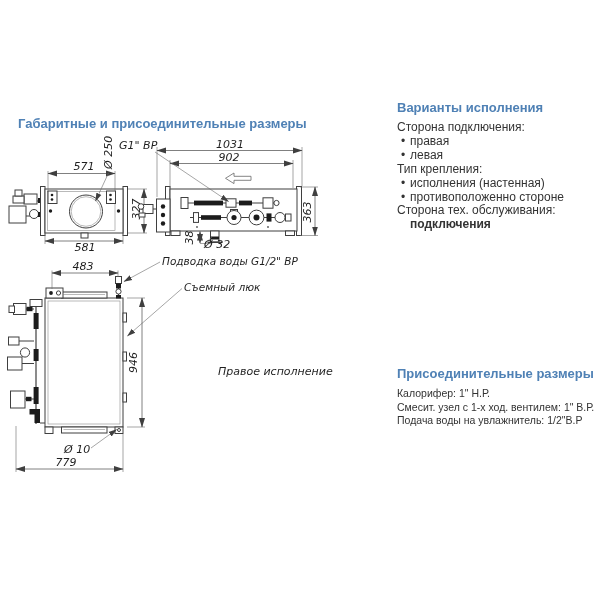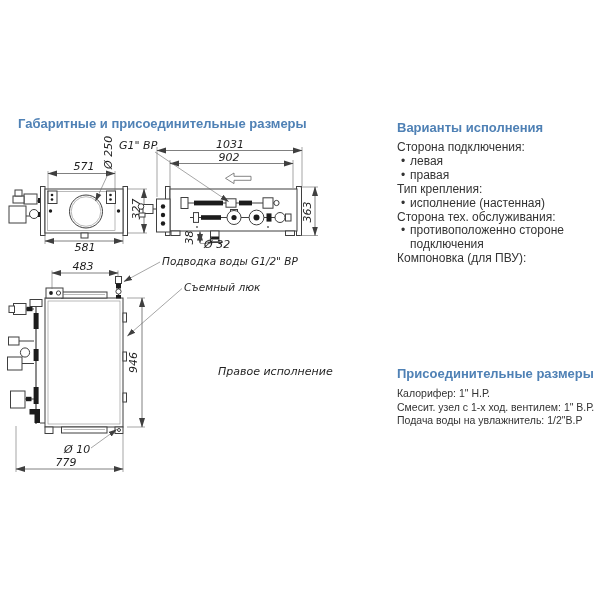--- a/index.html
+++ b/index.html
@@ -1,26 +1,26 @@
 <!DOCTYPE html>
 <html><head>
 <meta charset="utf-8">
 <style>
   html,body{margin:0;padding:0;background:#fff;}
   #page{position:relative;width:600px;height:600px;background:#ffffff;overflow:hidden;
         font-family:"Liberation Sans",sans-serif;}
   .sec-title{color:#4f81b5;font-weight:bold;font-size:13px;white-space:nowrap;margin:4px;}
   #left-title{position:absolute;left:14px;top:112px;}
-  #variants{position:absolute;left:397px;top:120px;width:200px;}
+  #variants{position:absolute;left:397px;top:100px;width:200px;}
   #connections{position:absolute;left:397px;top:366px;width:200px;}
   #variants h2,#connections h2{margin:0 0 6px 0;}
   .vi{position:relative;font-size:12px;line-height:13.9px;color:#333;white-space:nowrap;}
   .vi.b{padding-left:13px;}
   .vi.b::before{content:"•";position:absolute;left:4px;top:0;color:#333;}
-  .vi.c{padding-left:13px;}
+  .vi.c{padding-left:13px;font-weight:bold;}
   .cl{font-size:10.5px;line-height:13.5px;color:#333;white-space:nowrap;}
   #drawing{position:absolute;left:0;top:110px;}
   .dim{font:italic 11px "DejaVu Sans",sans-serif;fill:#1f1f1f;}
   .lbl{font:italic 10.5px "DejaVu Sans",sans-serif;fill:#1f1f1f;}
   .ln{stroke:#3f3f3f;stroke-width:1;fill:none;}
   .thin{stroke:#8a8a8a;stroke-width:.6;fill:none;}
   .dl{stroke:#555;stroke-width:.75;fill:none;}
   .xl{stroke:#6a6a6a;stroke-width:.6;fill:none;}
   .wf{fill:#fff;stroke:#3f3f3f;stroke-width:1;}
   .bk{fill:#1c1c1c;stroke:none;}
@@ -255,28 +255,27 @@
       <line class="dl" x1="16" y1="469" x2="123" y2="469" marker-start="url(#arr)" marker-end="url(#arr)"></line>
       <text class="dim" x="66" y="466" text-anchor="middle">779</text>
     </g>
 
     <text class="lbl" x="218" y="375" style="font-size:11px">Правое исполнение</text>
   </svg>
 
   <section id="variants">
     <h2 class="sec-title">Варианты исполнения</h2>
     <div class="vi h">Сторона подключения:</div>
+    <div class="vi b">правая</div>
     <div class="vi b">левая</div>
-    <div class="vi b">правая</div>
     <div class="vi h">Тип крепления:</div>
-    <div class="vi b">исполнение (настенная)</div>
+    <div class="vi b">исполнения (настенная)</div>
+    <div class="vi b">противоположенно стороне</div>
     <div class="vi h">Сторона тех. обслуживания:</div>
-    <div class="vi b">противоположенно стороне</div>
     <div class="vi c">подключения</div>
-    <div class="vi h">Компоновка (для ПВУ):</div>
   </section>
 
   <section id="connections">
     <h2 class="sec-title">Присоединительные размеры</h2>
     <div class="cl">Калорифер: 1" Н.Р.</div>
     <div class="cl">Смесит. узел с 1-х ход. вентилем: 1" В.Р.</div>
     <div class="cl">Подача воды на увлажнитель: 1/2"В.Р</div>
   </section>
 
 </div>

